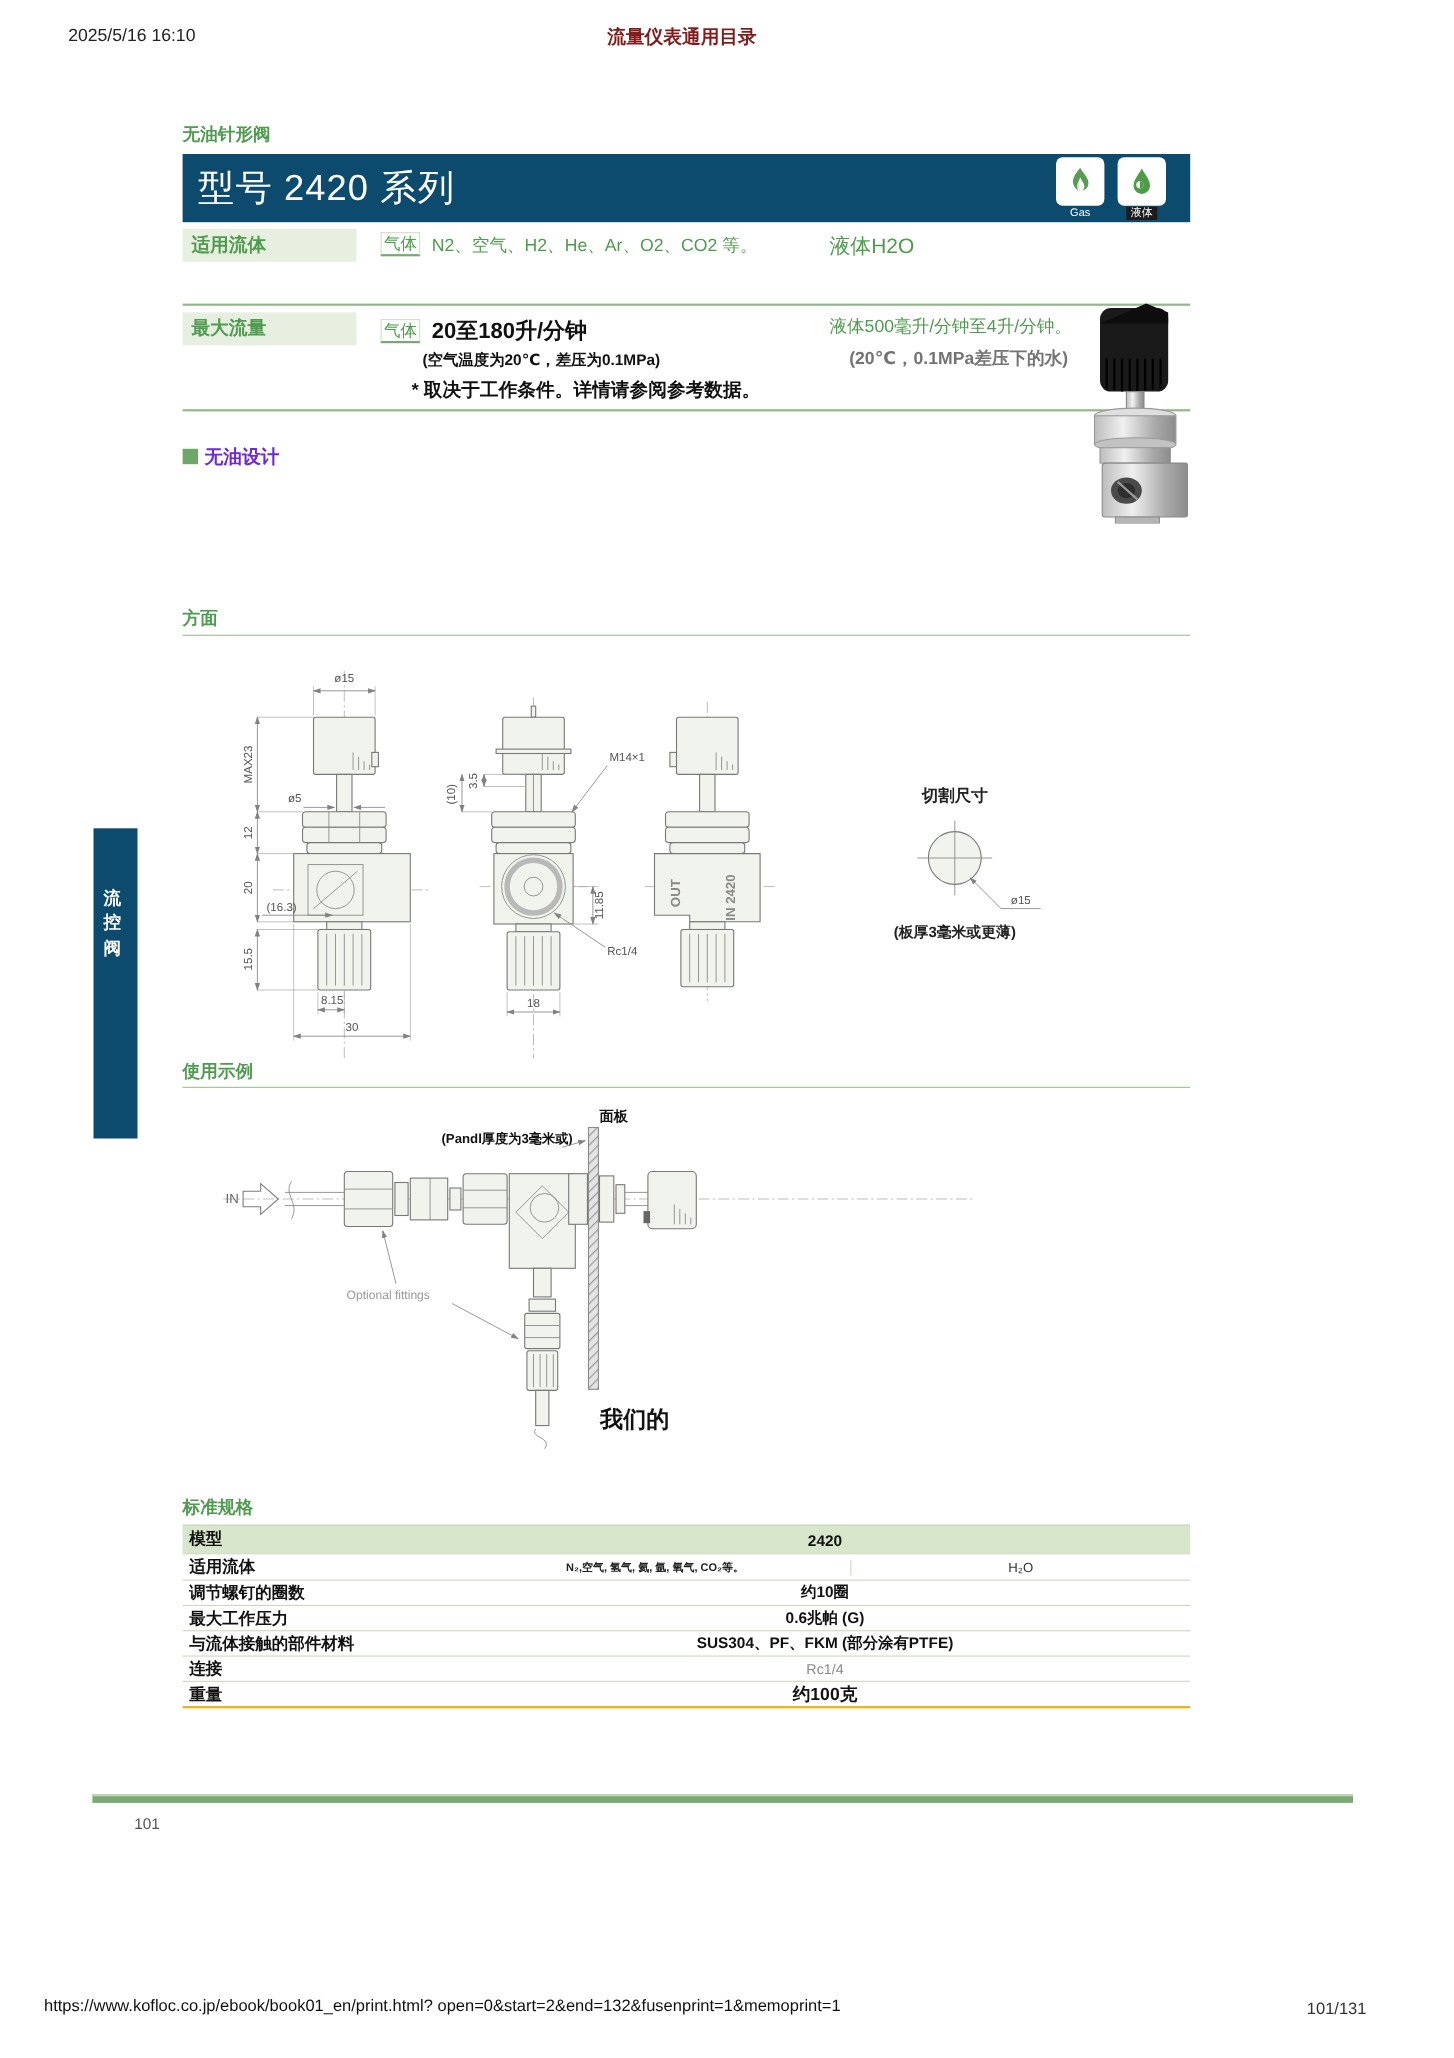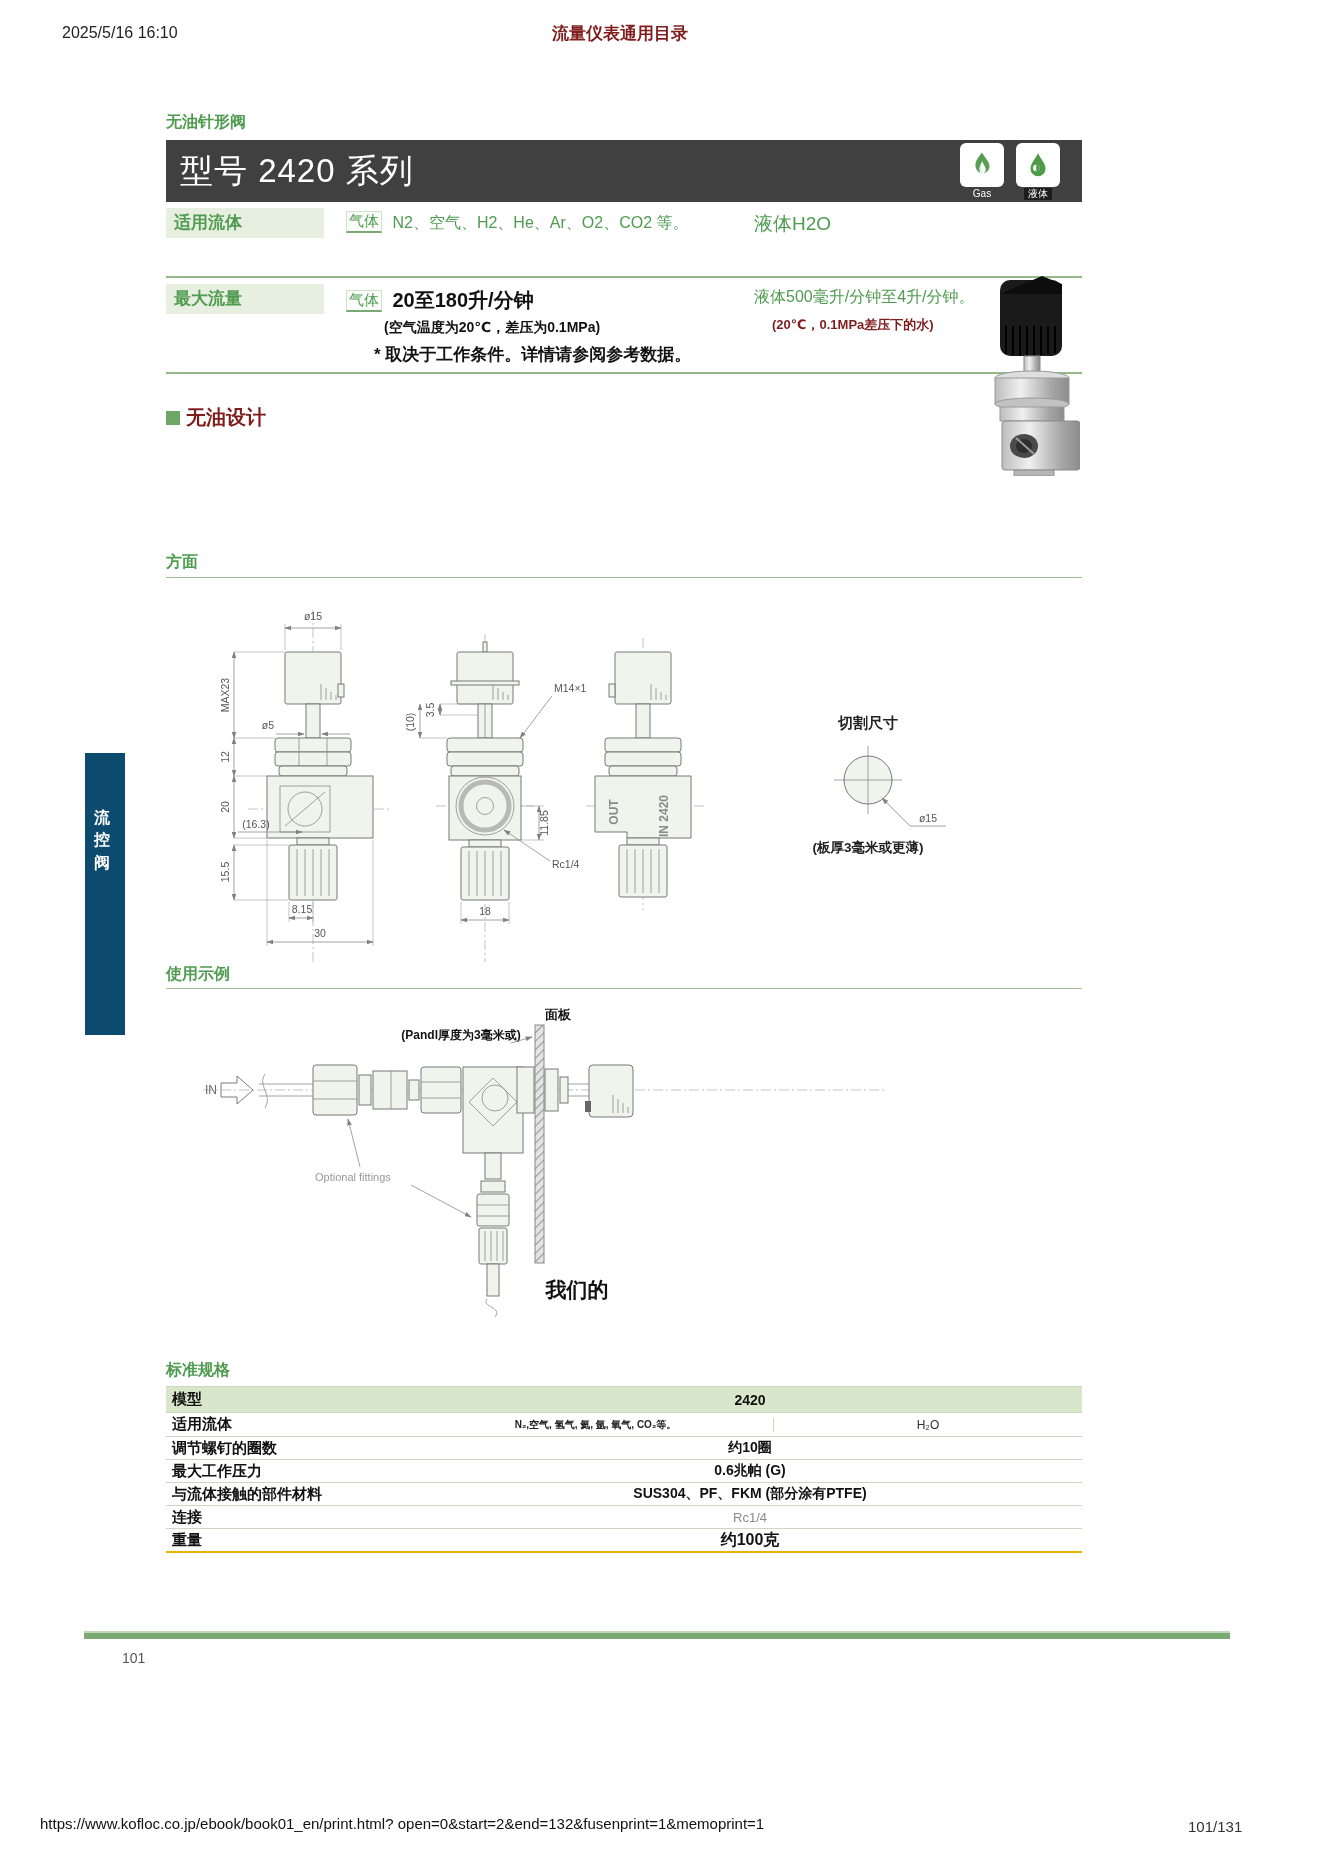--- a/index.html
+++ b/index.html
@@ -5,21 +5,21 @@
   html,body{margin:0;padding:0;background:#ffffff;}
   #page{position:relative;width:1322px;height:1871px;background:#fff;overflow:hidden;
         font-family:"Liberation Sans","DejaVu Sans",sans-serif;color:#1a1a1a;}
   .abs{position:absolute;}
   .green{color:#4f9b4f;}
   
   #datetime{left:62px;top:24px;font-size:16px;color:#222;}
   #doc-title{left:0;top:22px;width:1240px;text-align:center;font-size:17px;font-weight:bold;color:#7f1d1d;}
   
   #category{left:166px;top:112px;font-size:16px;font-weight:600;}
-  #banner{left:166px;top:140px;width:916px;height:62px;background:#404040;display:flex;align-items:center;}
+  #banner{left:166px;top:140px;width:916px;height:62px;background:#0c4a6e;display:flex;align-items:center;}
   #banner .title{color:#fff;font-size:33px;font-weight:500;padding-left:14px;letter-spacing:1px;flex:1;}
   .badges{display:flex;gap:8px;margin-right:20px;}
   .badge{display:flex;flex-direction:column;align-items:center;width:48px;}
   .tile{width:44px;height:44px;background:#fff;border-radius:6px;display:flex;align-items:center;justify-content:center;}
   .badge .blabel{font-size:10px;color:#fff;margin-top:1px;line-height:12px;}
   .badge .dark{background:#1c1c1c;padding:0 4px;}
   
   #overview{left:166px;top:202px;width:916px;font-size:16px;}
   .orow{display:flex;border-bottom:2px solid #93b98a;}
   .orow .lcell{width:180px;}
@@ -29,23 +29,23 @@
   .orow .qcell{flex:1;padding-top:9px;}
   .tag{display:inline-block;color:#4f9b4f;font-size:15px;border:1px solid #cfe3c8;border-bottom:2px solid #79a972;
        padding:0 2px;margin-right:6px;background:#fbfdfa;vertical-align:2px;}
   .row1{height:74px;}
   .row2{height:94px;}
   .bignum{font-size:20px;font-weight:bold;color:#111;}
   .subline{font-size:14px;font-weight:bold;color:#111;padding-left:38px;margin-top:5px;}
   .noteline{font-size:17px;font-weight:bold;color:#111;padding-left:28px;margin-top:6px;}
   .liqbig{font-size:19px;color:#4f9b4f;font-weight:500;}
   .liqline{font-size:16px;color:#4f9b4f;}
-  .liqsub{font-size:13px;font-weight:bold;color:#7f1d1d;padding-left:18px;margin-top:8px;}
-  
-  #feature{left:166px;top:404px;font-size:20px;font-weight:bold;color:#7f1d1d;}
+  .liqsub{font-size:16px;font-weight:bold;color:#737373;padding-left:18px;margin-top:8px;}
+  
+  #feature{left:166px;top:404px;font-size:17px;font-weight:bold;color:#6d28d9;}
   #feature .sq{display:inline-block;width:14px;height:14px;background:#6ea868;margin-right:6px;vertical-align:-1px;}
   
   .sechead{font-size:16px;font-weight:600;color:#4f9b4f;}
   .secline{height:0;border-top:1.5px solid #9dbd94;width:916px;}
   
   #sidebar{left:85px;top:753px;width:40px;height:282px;background:#0c4a6e;box-sizing:border-box;
            padding:54px 5px 0 9px;color:#fff;font-size:16px;font-weight:600;line-height:1.4;}
   
   #spec-table{left:166px;top:1386px;width:916px;font-size:14px;border-bottom:2px solid #eab308;}
   .strow{display:flex;align-items:center;border-top:1px solid #ccd8c2;min-height:22px;}

